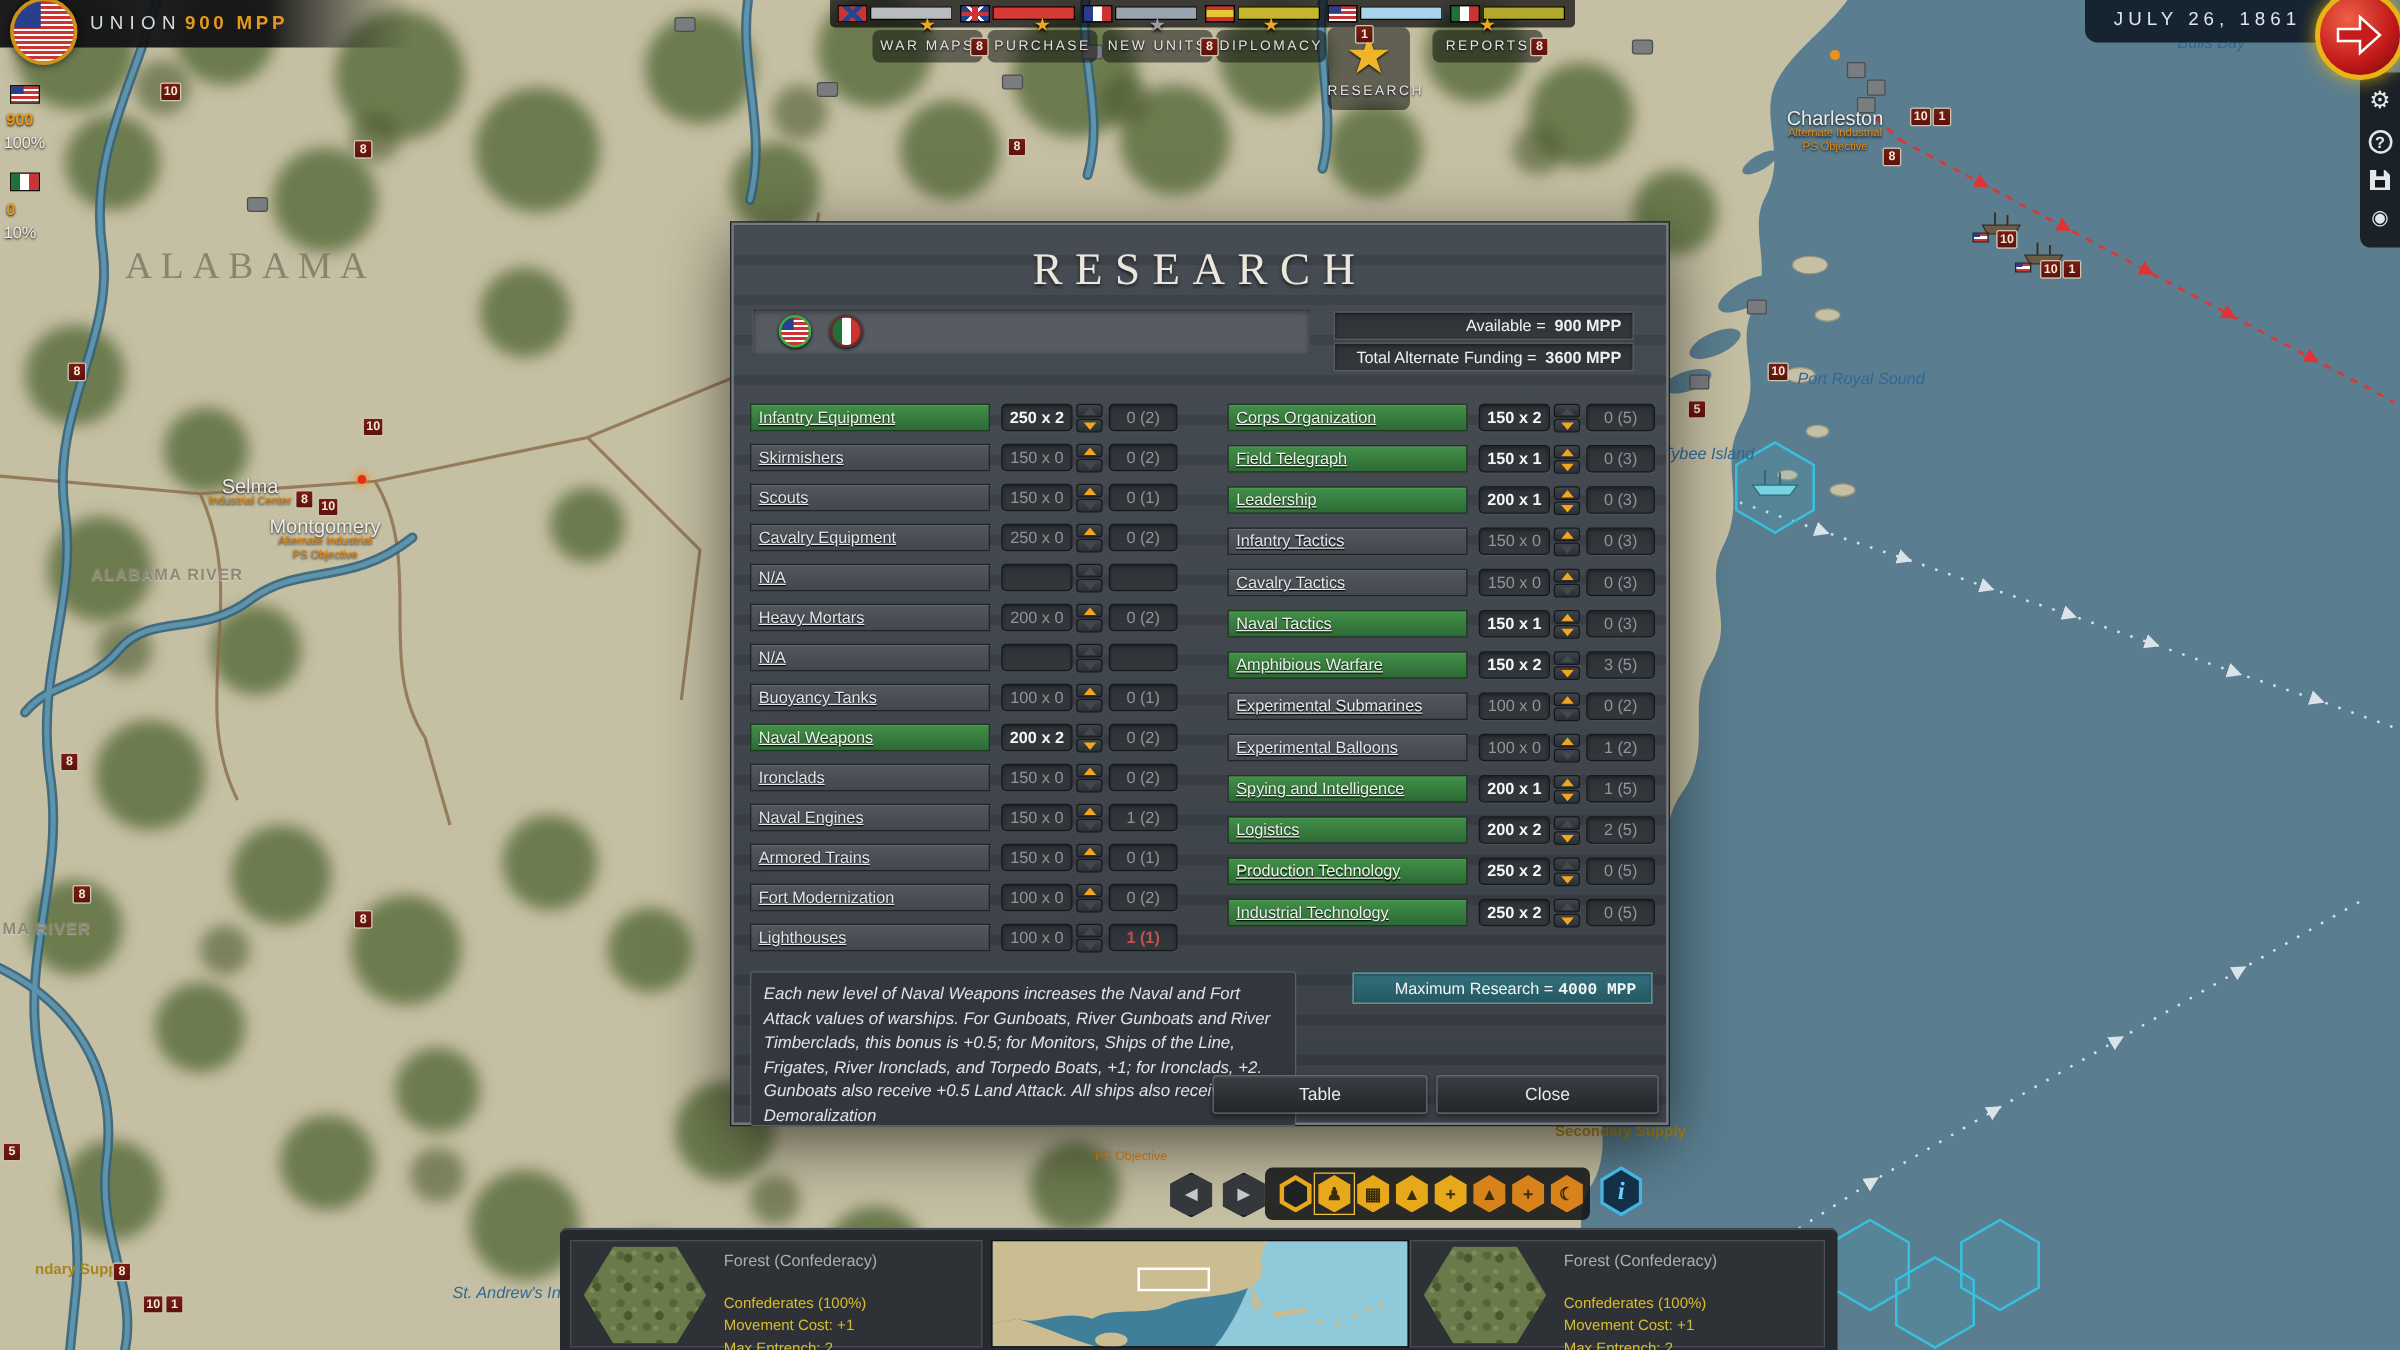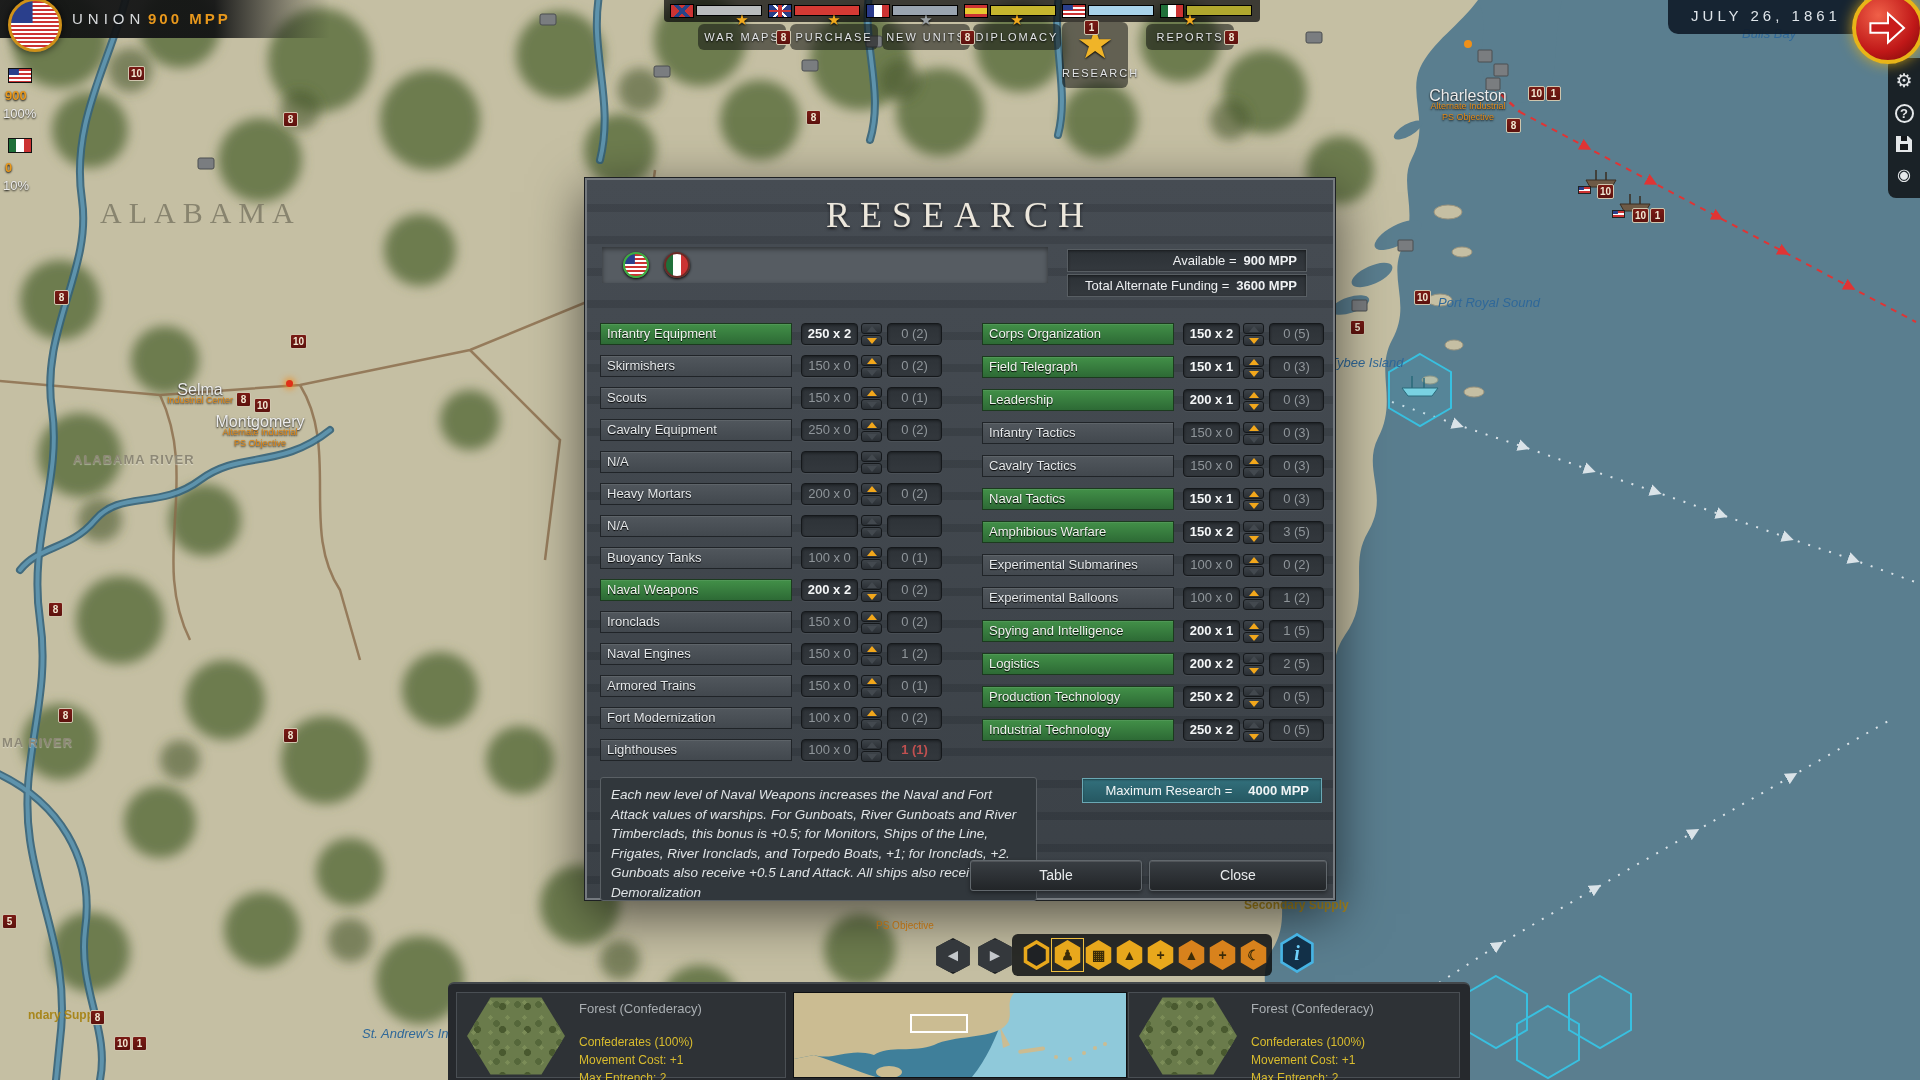--- a/index.html
+++ b/index.html
@@ -103,21 +103,21 @@
   .nation-flag.unsel{border:2px solid #6b2a26;}
   .info-box{position:absolute;height:23px;background:linear-gradient(#2c3136,#34393e);
     border:1px solid #585e63;box-shadow:inset 0 1px 3px rgba(0,0,0,.5);
     color:#eef0f2;font-size:13px;line-height:21px;text-align:right;padding-right:9px;}
   .info-box b{font-weight:bold;margin-left:7px;}
   .rs-col{position:absolute;}
   .rs-row{position:absolute;height:24px;width:345px;left:0;}
   .rs-label{position:absolute;left:0;top:0;width:192px;height:22px;padding-left:6px;cursor:pointer;
     background:linear-gradient(#51575d,#42484e);border:1px solid #202428;
     color:#e4e7e9;font-size:13px;line-height:20px;text-shadow:0 1px 1px #000;
-    box-shadow:inset 0 1px 0 rgba(255,255,255,.08);white-space:nowrap;}
+    box-shadow:inset 0 1px 0 rgba(255,255,255,.08);white-space:nowrap;text-decoration:underline;}
   .rs-label.green{background:linear-gradient(#429048,#2d6a35);border-color:#1c3a1f;color:#eef4ec;}
   .rs-box{position:absolute;top:0;height:22px;background:linear-gradient(#2d3237,#33383d);
     border:1px solid #15181b;border-radius:4px;box-shadow:inset 0 1px 3px rgba(0,0,0,.45),0 1px 0 rgba(255,255,255,.05);
     color:#8f959a;font-size:13px;text-align:center;line-height:20px;}
   .rs-cost{left:201px;width:57px;}
   .rs-level{left:287px;width:55px;}
   .rs-box.bright{color:#f4f6f7;font-weight:bold;}
   .rs-box.red{color:#c05050;font-weight:bold;}
   .rs-spin{position:absolute;left:261px;top:0;width:21px;height:23px;}
   .spin-btn{position:absolute;left:0;width:21px;height:11px;cursor:pointer;
@@ -129,21 +129,21 @@
   .spin-btn.dn b{border-top:6px solid #43494f;}
   .spin-btn.up.act b{border-bottom-color:#f2a71b;}
   .spin-btn.dn.act b{border-top-color:#f2a71b;}
   #desc-box{left:13px;top:597px;width:437px;height:124px;background:#31373c;
     border:1px solid #5a6065;border-radius:3px;padding:7px 10px;
     font-style:italic;font-size:13.5px;line-height:19.5px;color:#dfe3e5;}
   #max-box{left:495px;top:598px;width:240px;height:25px;
     background:linear-gradient(#32707c,#265862);border:1px solid #6aa8b4;
     color:#f0f4f5;font-size:13px;line-height:23px;text-align:right;padding-right:12px;
     box-shadow:inset 0 1px 2px rgba(0,0,0,.4);}
-  #max-box b{margin-left:16px;}
+  #max-box b{margin-left:4px;font-family:Liberation Mono, monospace;}
   .dlg-btn{position:absolute;top:680px;height:31px;cursor:pointer;
     background:linear-gradient(#393e43,#222528);border:1px solid #62686d;border-radius:3px;
     color:#e9ebed;font-size:14px;text-align:center;line-height:29px;
     box-shadow:inset 0 1px 0 rgba(255,255,255,.12),0 2px 4px rgba(0,0,0,.4);}
   #btn-table{left:383px;width:172px;}
   #btn-close{left:562px;width:178px;}
   
   #bottom-bar{left:448px;top:982px;width:1022px;height:98px;z-index:55;
     background:#26292d;border-top:2px solid #43484c;border-radius:6px 6px 0 0;}
   .bp{position:absolute;top:8px;height:86px;background:#2e3236;border:1px solid #4a4f54;}

